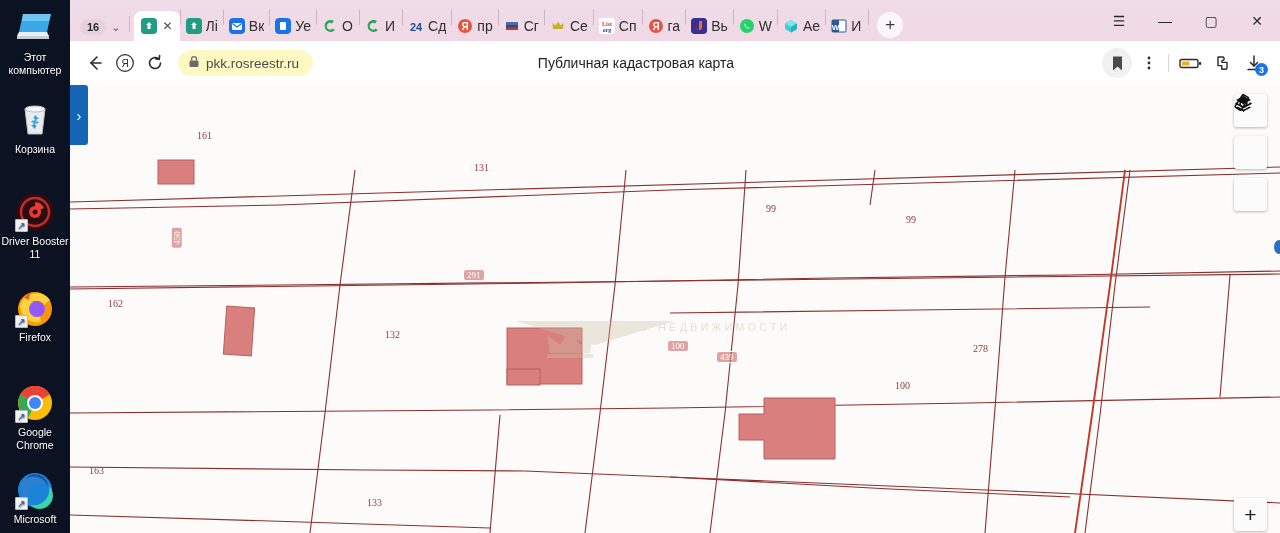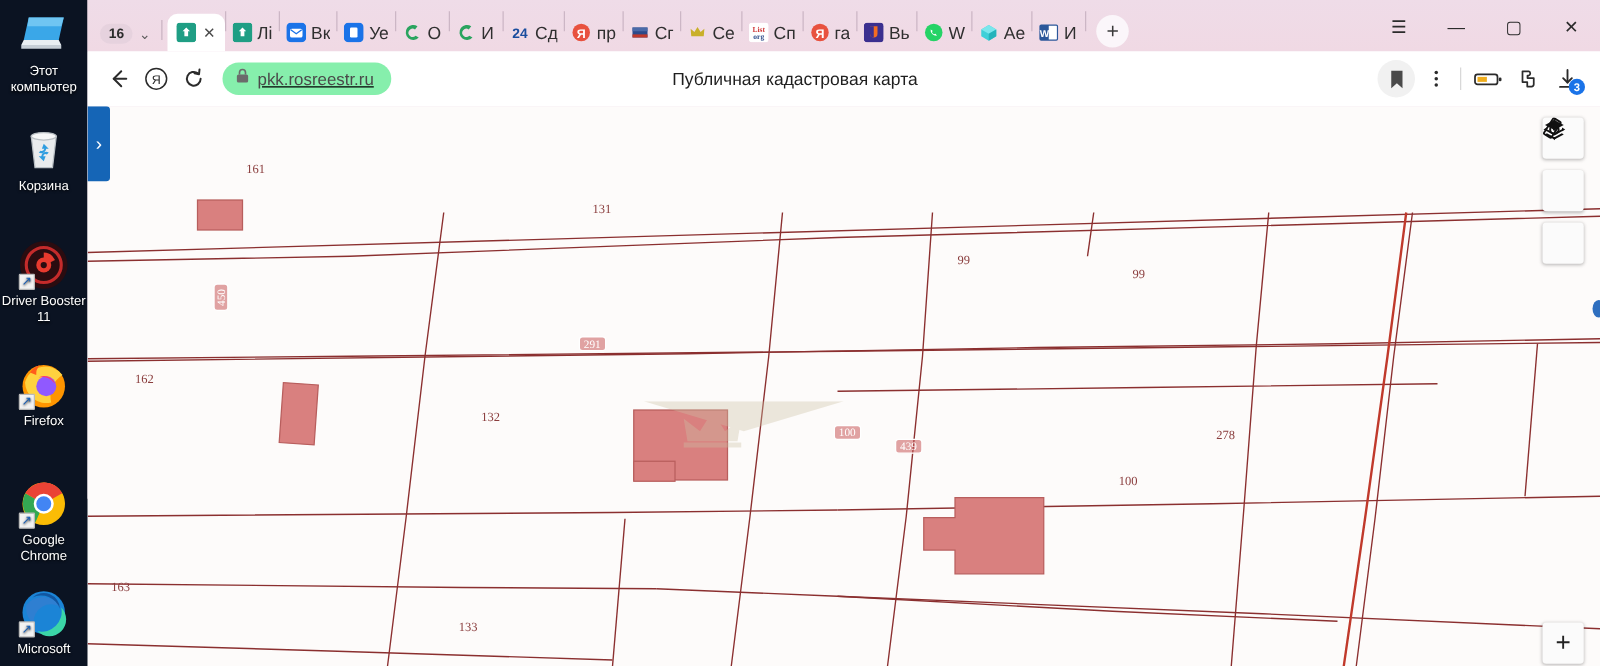--- a/index.html
+++ b/index.html
@@ -86,21 +86,21 @@
     width:30px; height:30px; border-radius:50%;
     display:flex; align-items:center; justify-content:center;
     color:#2b2b2b; flex:0 0 auto;
   }
   #omnibox {
     flex:1 1 auto; height:30px; margin:0 8px;
     display:flex; align-items:center; position:relative;
   }
   .omni-left {
     display:flex; align-items:center; gap:6px;
-    background:#86efac; border-radius:15px; padding:4px 14px 4px 10px;text-decoration:underline;
+    background:#fef9c3; border-radius:15px; padding:4px 14px 4px 10px;
   }
   .omni-url { font-size:13.5px; color:#4a4a4a; }
   .omni-title {
     position:absolute; left:0; right:0; text-align:center;
     font-size:14px; color:#1f1f1f; pointer-events:none;
   }
   #tb-right { display:flex; align-items:center; gap:2px; }
   .dl-badge {
     position:absolute; right:2px; bottom:2px;
     width:13px; height:13px; border-radius:50%;
@@ -567,20 +567,21 @@
         <path d="M669 329 L694 329 L694 313 L765 313 L765 374 L694 374 L694 355 L669 355 Z"></path>
       </g>
     </svg>
 
     <div id="watermark">
       <svg width="150" height="40" viewBox="0 0 150 40" style="display:block;margin:0 auto">
         <path d="M45 30 L42 12 L55 22 L65 6 L75 22 L88 12 L85 30 Z" fill="#cdc2a6"></path>
         <circle cx="65" cy="4" r="3" fill="#cdc2a6"></circle>
         <rect x="42" y="31" width="46" height="4" fill="#cdc2a6"></rect>
       </svg>
+      <div id="wm-sub">АГЕНТСТВО НЕДВИЖИМОСТИ</div>
       <svg width="180" height="26" viewBox="0 0 180 26" style="display:block;margin:-2px auto 0">
         <path d="M10 0 L170 0 L90 24 Z" fill="#cdc2a6"></path>
       </svg>
     </div>
 
     <div class="pnum" style="left:127px;top:14px">161</div>
     <div class="pnum" style="left:404px;top:46px">131</div>
     <div class="pnum" style="left:696px;top:87px">99</div>
     <div class="pnum" style="left:836px;top:98px">99</div>
     <div class="pnum" style="left:38px;top:182px">162</div>

